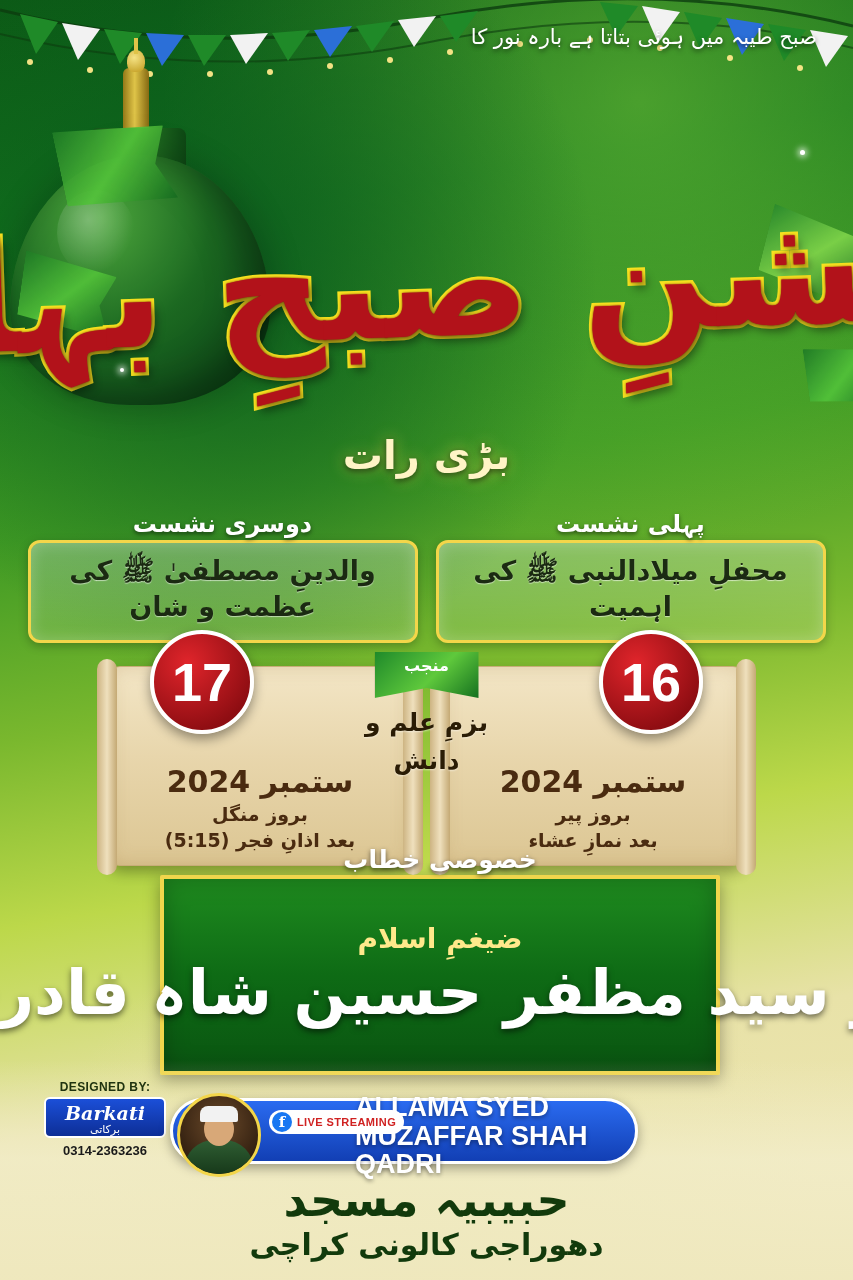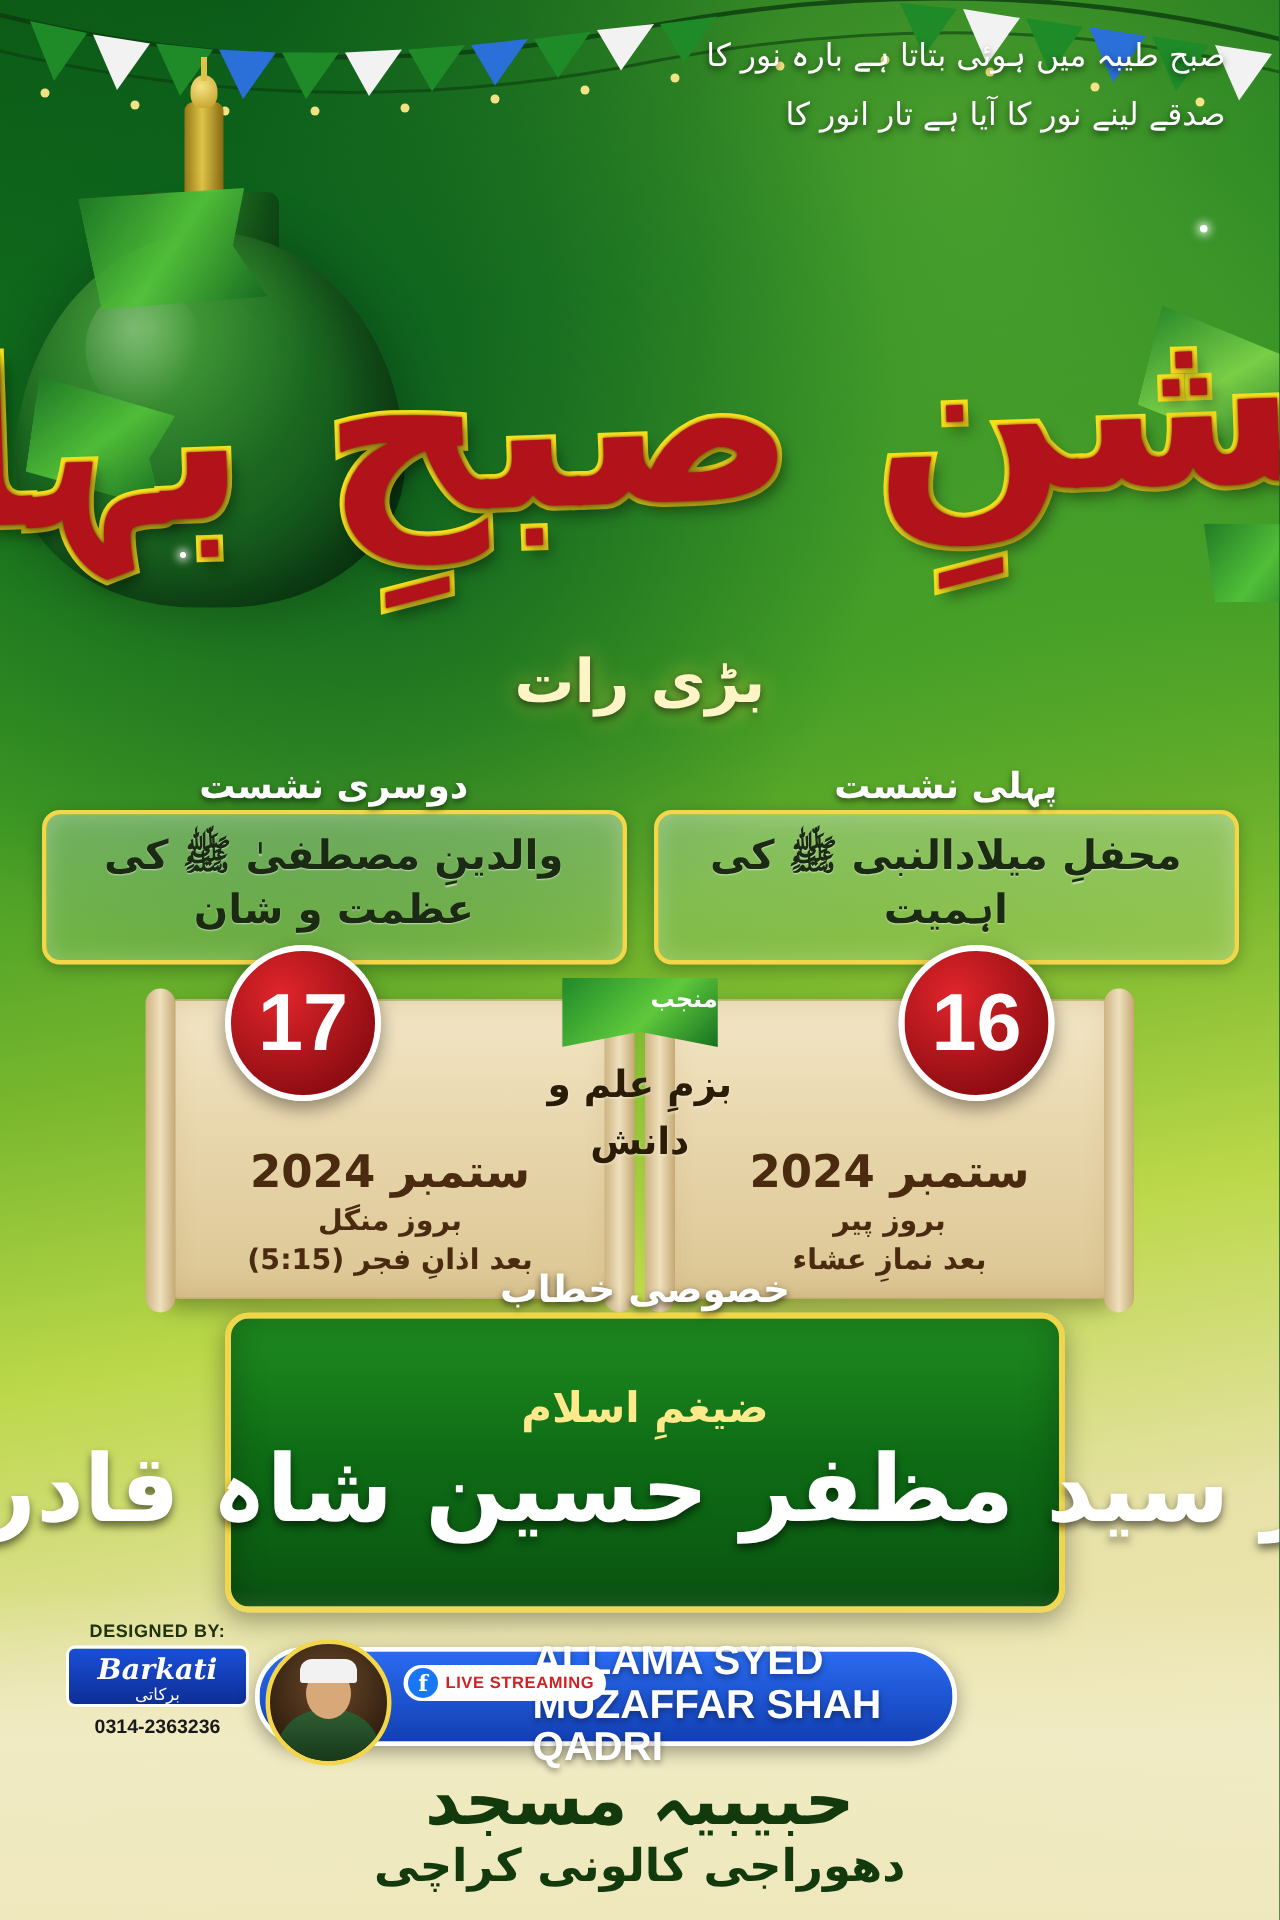--- a/index.html
+++ b/index.html
@@ -190,31 +190,31 @@
     font-weight: bold; font-size: 25px; color: #2a1c05;
     text-shadow: 0 1px 2px rgba(255,255,255,0.5);
     line-height: 1.5;
   }
   .center-flag {
     position: absolute; left: 50%; top: 22px; transform: translateX(-50%);
     width: 104px; height: 46px;
     background: linear-gradient(135deg,#1f8a2a,#5fc93c 55%,#14701f);
     clip-path: polygon(0 0, 100% 0, 100% 100%, 50% 78%, 0 100%);
     color: #fff; font-family: "DejaVu Sans", sans-serif;
-    font-size: 16px; font-weight: bold; text-align: right;
+    font-size: 16px; font-weight: bold; text-align: center;
     padding-top: 4px; direction: rtl;
     box-shadow: 0 2px 6px rgba(0,0,0,0.3);
   }
 
   
   .speaker-panel {
-    position: absolute; left: 150px; top: 875px; width: 560px; height: 200px;
+    position: absolute; left: 160px; top: 875px; width: 560px; height: 200px;
     background: linear-gradient(180deg,#1f8b1f 0%, #0e6b15 50%, #0a5511 100%);
     border: 4px solid #f0d64c;
-    border-radius: 16px;
+    border-radius: 2px;
     box-shadow: 0 6px 16px rgba(0,0,0,0.35), inset 0 0 24px rgba(0,0,0,0.25);
     display: flex; flex-direction: column; align-items: center; justify-content: center;
     direction: rtl;
   }
   .speaker-kicker {
     position: absolute; top: -34px; left: 0; width: 100%;
     text-align: center; direction: rtl;
     font-family: "DejaVu Sans", sans-serif;
     font-size: 25px; font-weight: bold; color: #ffffff;
     text-shadow: 0 2px 5px rgba(0,0,0,0.6);
@@ -386,21 +386,20 @@
   <div class="flag f3"></div>
   <div class="flag f4"></div>
 
   <div class="spark" style="left:42px;top:320px;width:5px;height:5px;"></div>
   <div class="spark" style="left:120px;top:368px;width:4px;height:4px;"></div>
   <div class="spark" style="left:228px;top:292px;width:6px;height:6px;"></div>
   <div class="spark" style="left:800px;top:150px;width:5px;height:5px;"></div>
 
   <div class="couplet">
     <div>صبح طیبہ میں ہوئی بتاتا ہے بارہ نور کا</div>
-    <div>صدقے لینے نور کا آیا ہے تار انور کا</div>
   </div>
 
   <div class="title-block">
     <div class="title-main">جشنِ صبحِ بہار</div>
   </div>
   <div class="title-sub">بڑی رات</div>
 
   <div class="sessions">
     <div class="session">
       <div class="session-tag">پہلی نشست</div>

